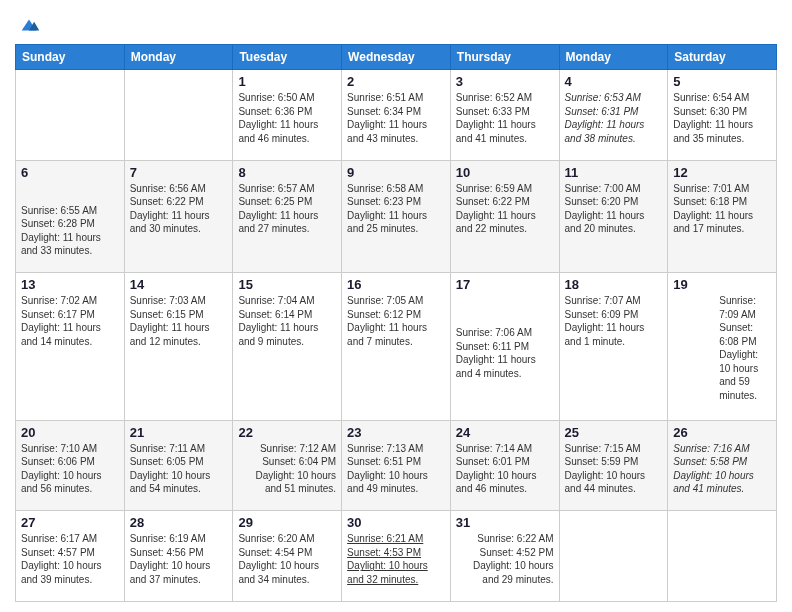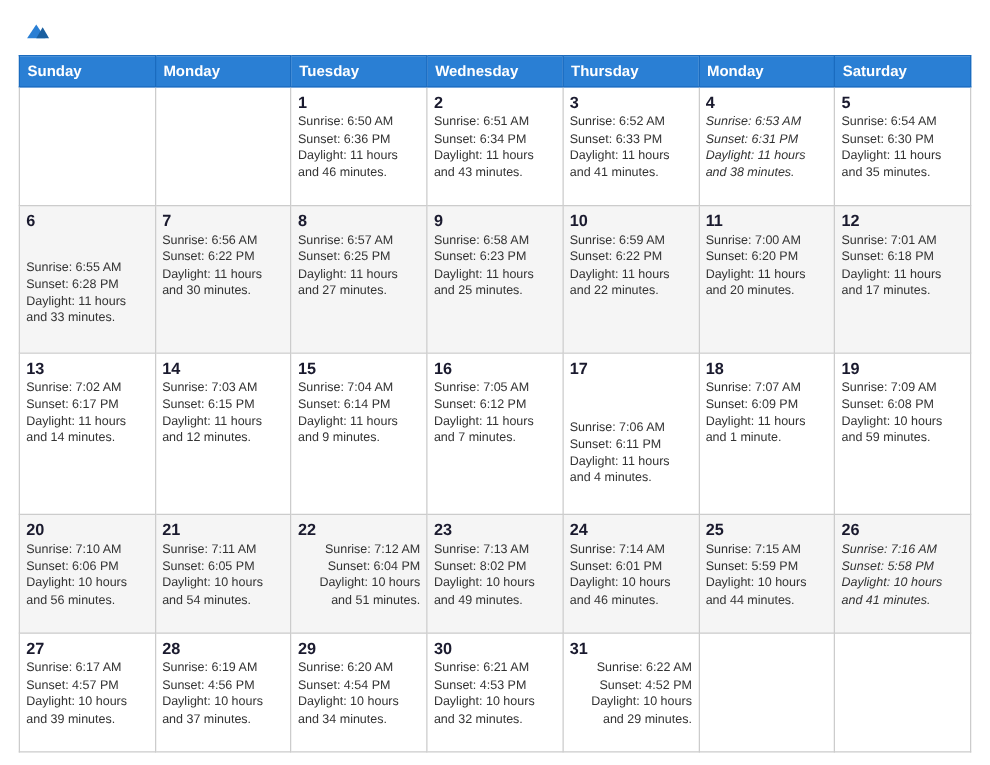--- a/index.html
+++ b/index.html
@@ -246,21 +246,21 @@
 Daylight: 11 hours and 4 minutes.</div>
           </td>
           <td>
             <span class="day-num">18</span>
             <div class="cell-content" style="white-space: pre-line;">Sunrise: 7:07 AM
 Sunset: 6:09 PM
 Daylight: 11 hours and 1 minute.</div>
           </td>
           <td>
             <span class="day-num">19</span>
-            <div class="cell-content" style="white-space: pre-line;">Sunrise: 7:09 AM
+            <div class="cell-content" style="white-space: pre-line; margin-left: 46px;">Sunrise: 7:09 AM
 Sunset: 6:08 PM
 Daylight: 10 hours and 59 minutes.</div>
           </td>
         </tr>
         <tr>
           <td>
             <span class="day-num">20</span>
             <div class="cell-content" style="white-space: pre-line;">Sunrise: 7:10 AM
 Sunset: 6:06 PM
 Daylight: 10 hours and 56 minutes.</div>
@@ -273,21 +273,21 @@
           </td>
           <td>
             <span class="day-num">22</span>
             <div class="cell-content" style="white-space: pre-line; text-align: right;">Sunrise: 7:12 AM
 Sunset: 6:04 PM
 Daylight: 10 hours and 51 minutes.</div>
           </td>
           <td>
             <span class="day-num">23</span>
             <div class="cell-content" style="white-space: pre-line;">Sunrise: 7:13 AM
-Sunset: 8:02 PM
+Sunset: 6:51 PM
 Daylight: 10 hours and 49 minutes.</div>
           </td>
           <td>
             <span class="day-num">24</span>
             <div class="cell-content" style="white-space: pre-line;">Sunrise: 7:14 AM
 Sunset: 6:01 PM
 Daylight: 10 hours and 46 minutes.</div>
           </td>
           <td>
             <span class="day-num">25</span>
@@ -316,21 +316,21 @@
 Daylight: 10 hours and 37 minutes.</div>
           </td>
           <td>
             <span class="day-num">29</span>
             <div class="cell-content" style="white-space: pre-line;">Sunrise: 6:20 AM
 Sunset: 4:54 PM
 Daylight: 10 hours and 34 minutes.</div>
           </td>
           <td>
             <span class="day-num">30</span>
-            <div class="cell-content" style="white-space: pre-line;">Sunrise: 6:21 AM
+            <div class="cell-content" style="white-space: pre-line; text-decoration: underline;">Sunrise: 6:21 AM
 Sunset: 4:53 PM
 Daylight: 10 hours and 32 minutes.</div>
           </td>
           <td>
             <span class="day-num">31</span>
             <div class="cell-content" style="white-space: pre-line; text-align: right;">Sunrise: 6:22 AM
 Sunset: 4:52 PM
 Daylight: 10 hours and 29 minutes.</div>
           </td>
           <td class="empty"></td>

